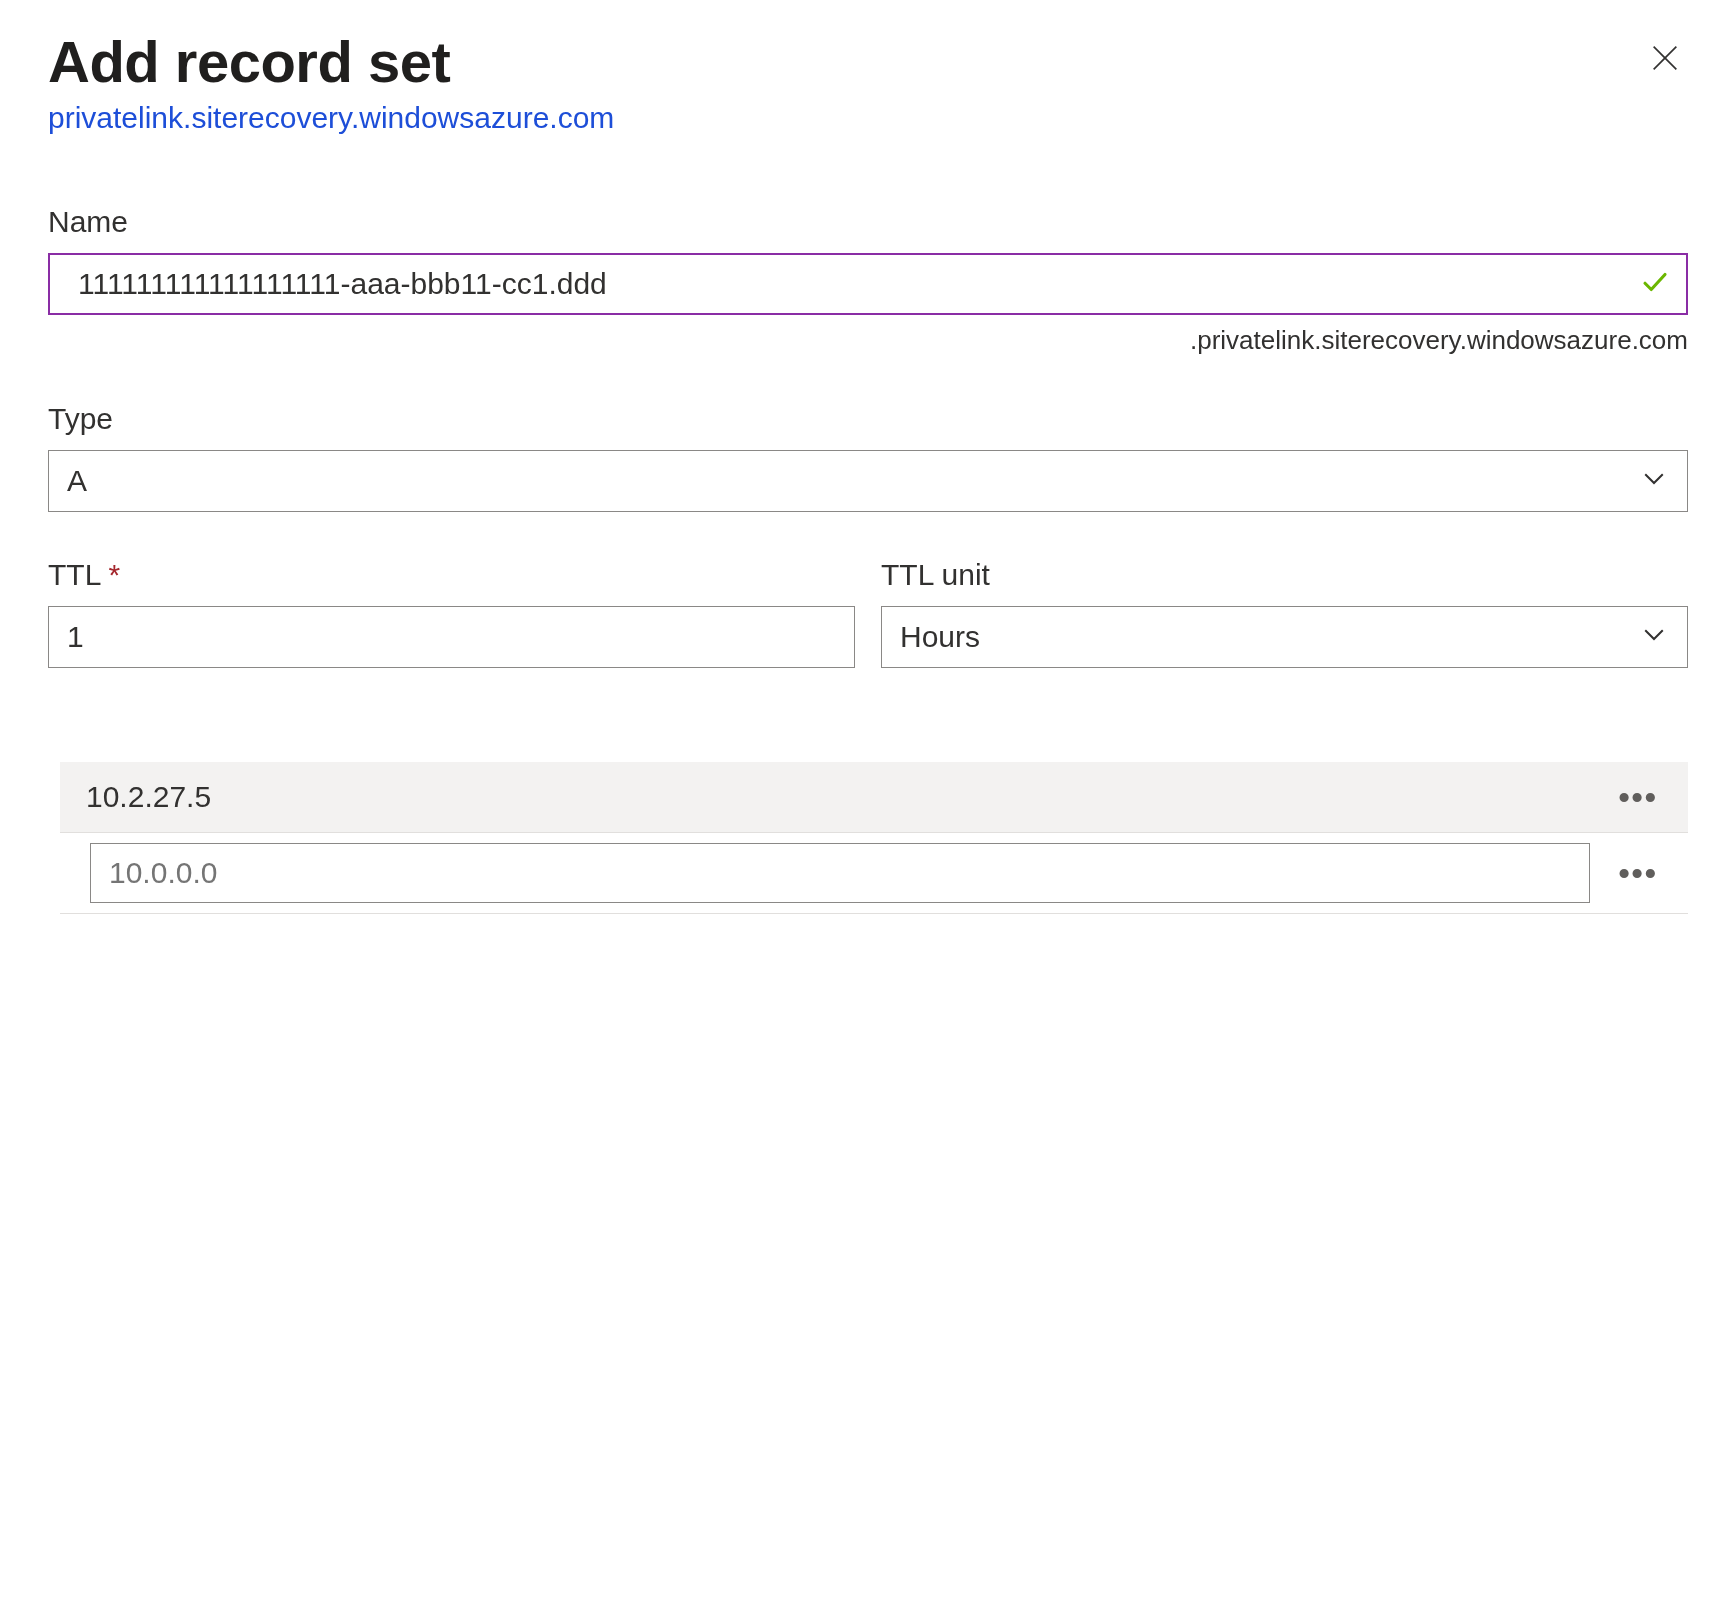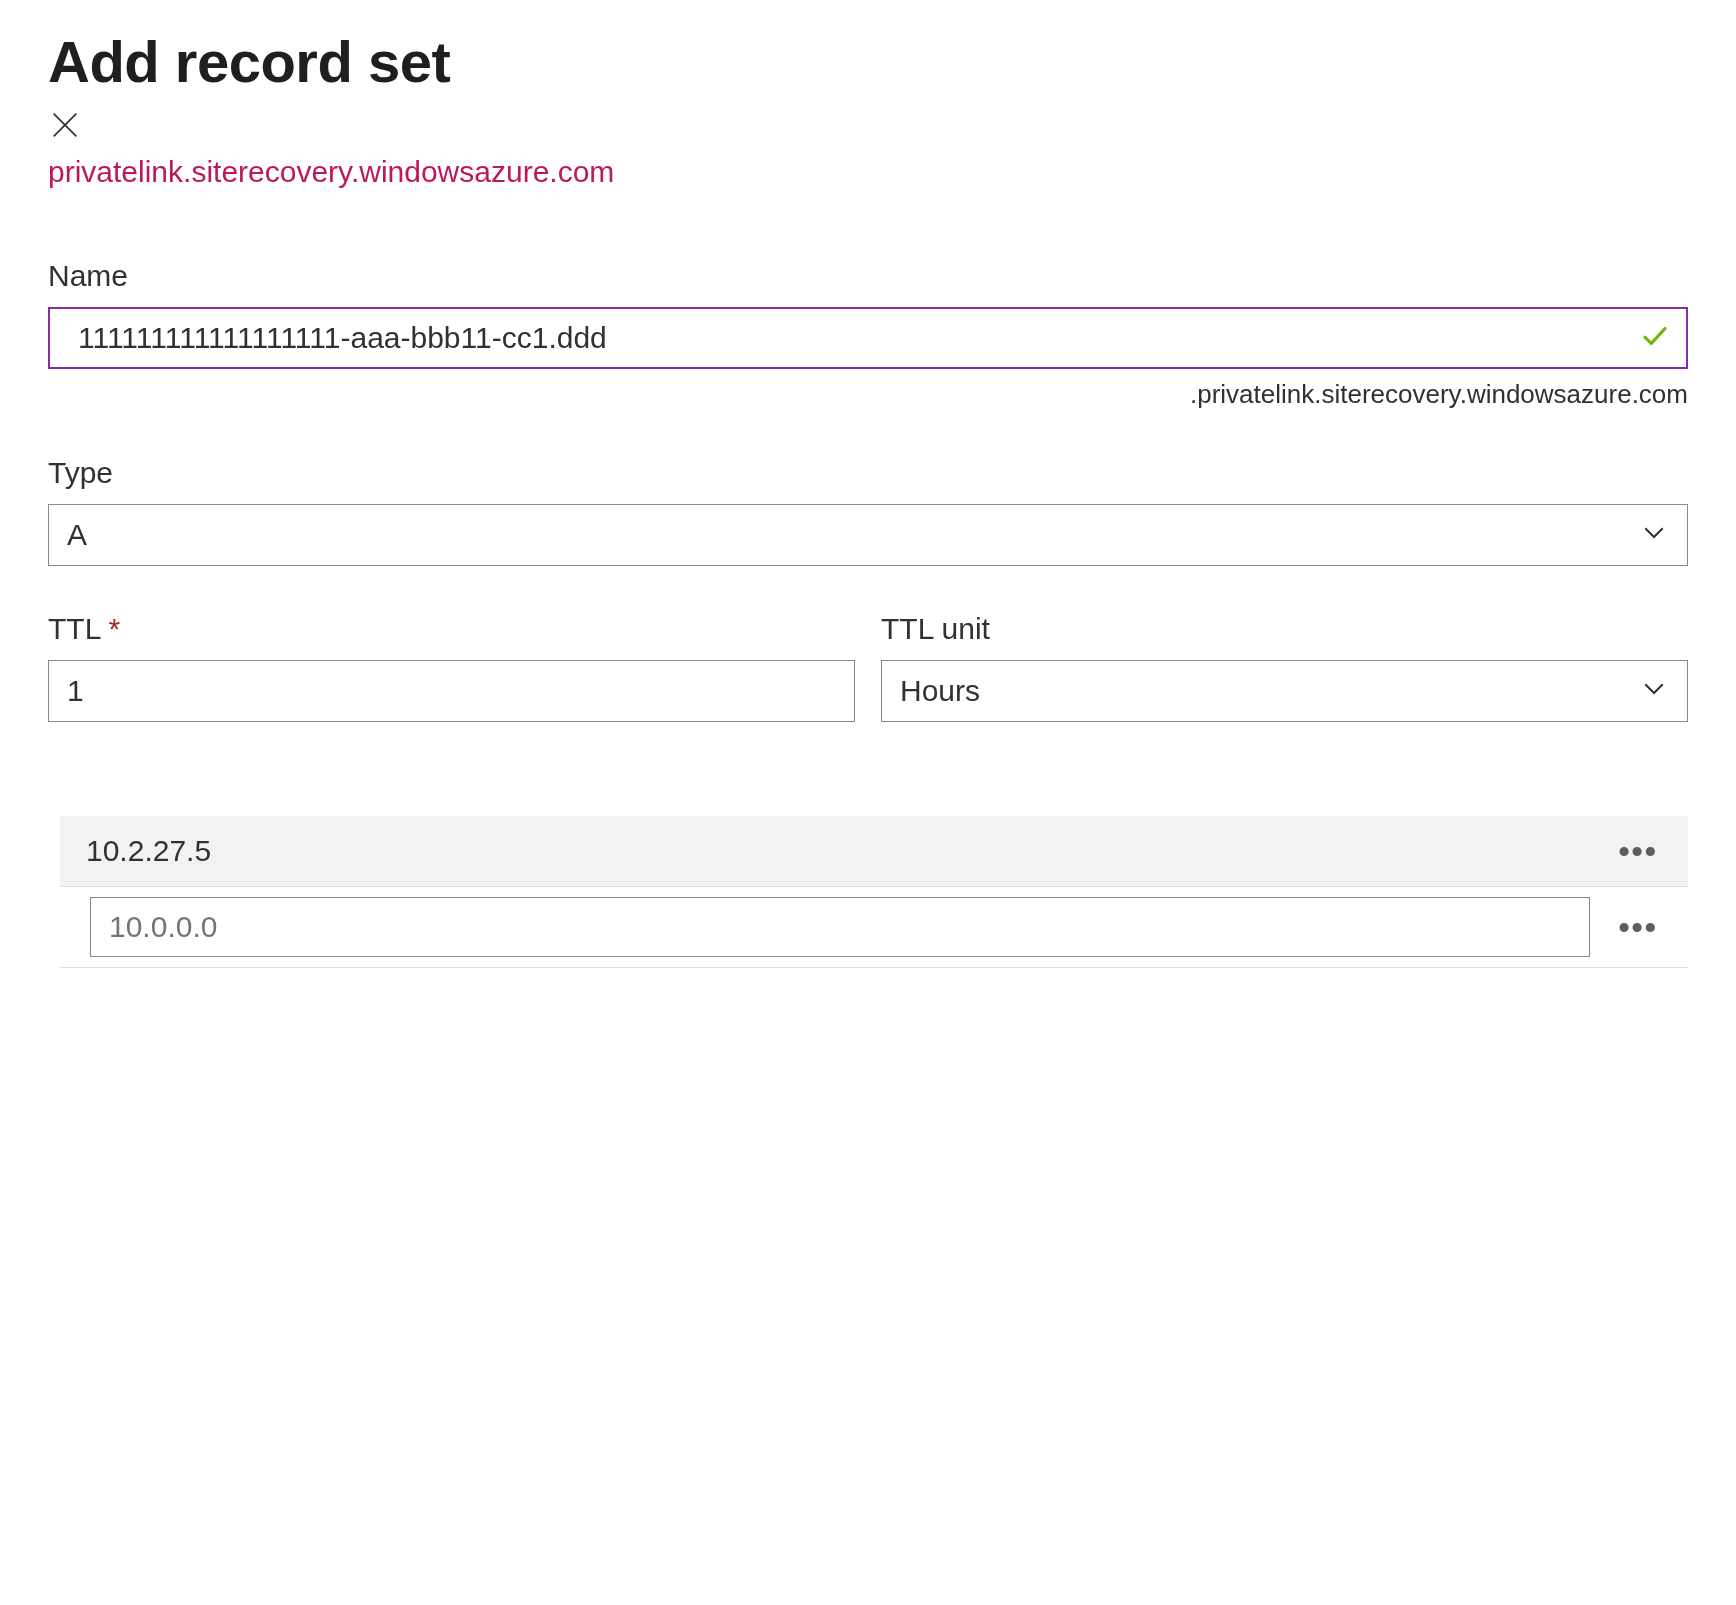--- a/index.html
+++ b/index.html
@@ -8,39 +8,38 @@
     background: #fff;
     padding: 28px 48px;
     width: 1736px;
     color: #323130;
   }
   .header-row {
     display: flex;
     justify-content: space-between;
     align-items: flex-start;
     margin-bottom: 6px;
-    flex-direction: column;
   }
   .title {
     font-size: 58px;
     font-weight: 600;
     color: #201f1e;
     letter-spacing: -0.5px;
   }
   .close-btn {
     font-size: 42px;
     line-height: 1;
     color: #323130;
     cursor: pointer;
     padding: 12px 6px 0 0;
     font-weight: 300;
   }
   .subtitle {
     font-size: 30px;
-    color: #be185d;
+    color: #1d4ed8;
     margin-bottom: 70px;
   }
   .field-group { margin-bottom: 46px; }
   .label {
     font-size: 30px;
     font-weight: 400;
     color: #323130;
     margin-bottom: 14px;
     display: block;
   }

